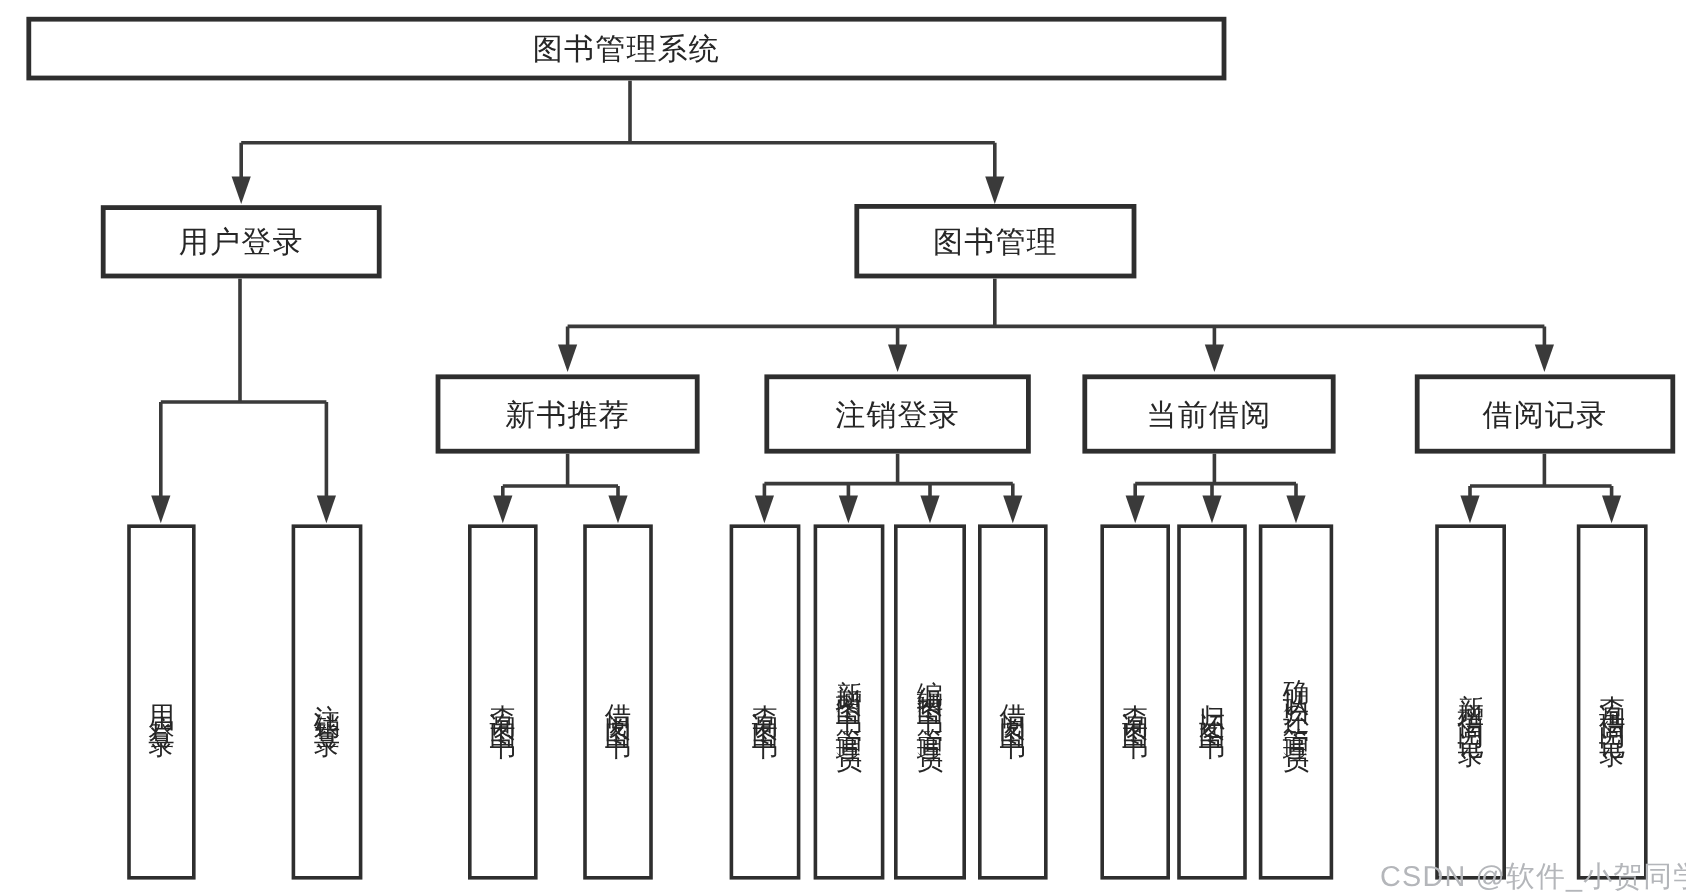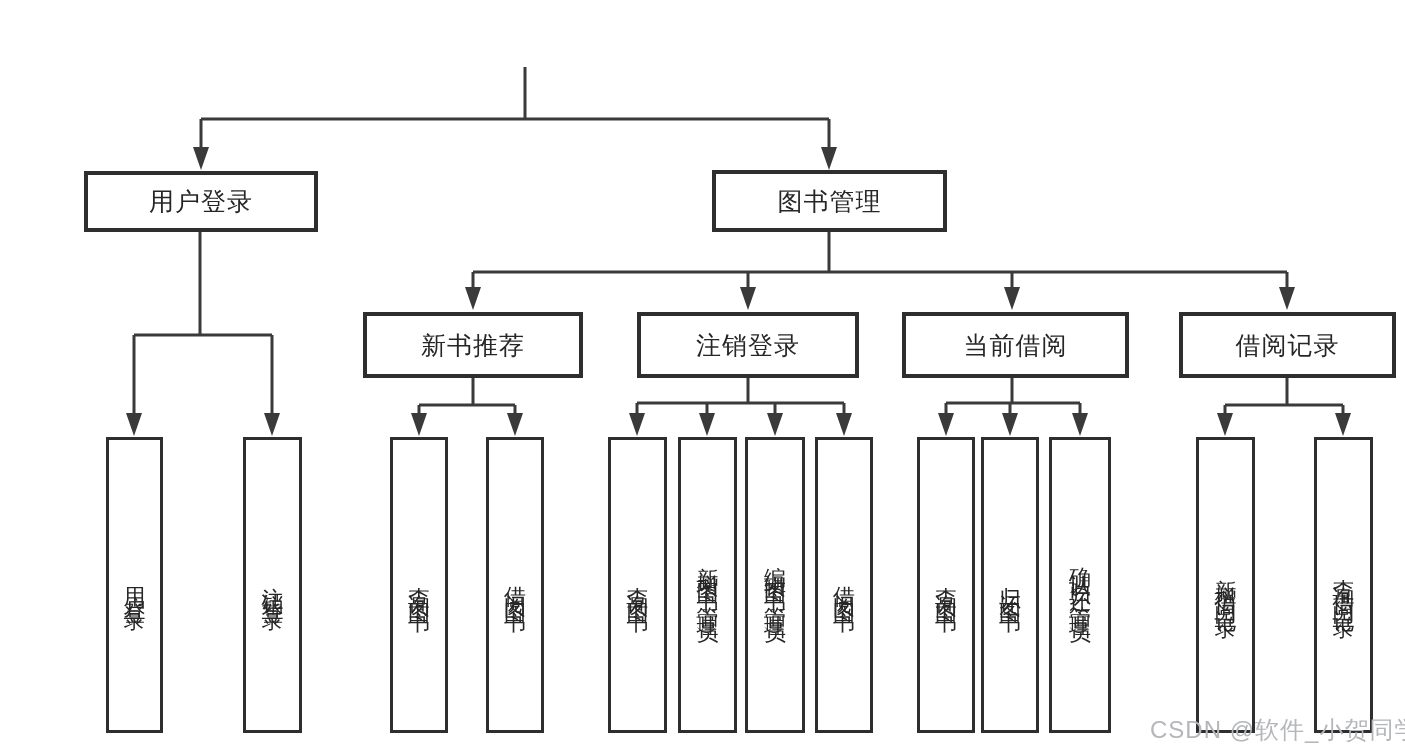--- a/index.html
+++ b/index.html
@@ -100,27 +100,28 @@
       <polygon points="775,436 767,413 783,413"></polygon>
       <polygon points="844,436 836,413 852,413"></polygon>
       <polygon points="946,436 938,413 954,413"></polygon>
       <polygon points="1010,436 1002,413 1018,413"></polygon>
       <polygon points="1080,436 1072,413 1088,413"></polygon>
       <polygon points="1225,436 1217,413 1233,413"></polygon>
       <polygon points="1343,436 1335,413 1351,413"></polygon>
     </g>
   </svg>
 
+  <div class="hbox" style="left:22px; top:14px; width:1000px; height:53px;">图书管理系统</div>
 
   <div class="hbox" style="left:84px; top:171px; width:234px; height:61px;">用户登录</div>
   <div class="hbox" style="left:363px; top:312px; width:220px; height:66px;">新书推荐</div>
 
   <div class="hbox" style="left:712px; top:170px; width:235px; height:62px;">图书管理</div>
   <div class="hbox" style="left:637px; top:312px; width:222px; height:66px;">注销登录</div>
-  <div class="hbox" style="left:902px; top:312px; width:227px; height:66px;">当前借阅</div>
+  <div class="hbox" style="left:902px; top:312px; width:211px; height:66px;">当前借阅</div>
   <div class="hbox" style="left:1179px; top:312px; width:217px; height:66px;">借阅记录</div>
 
   <div class="vbox" style="left:106px; width:57px;">
     <span>用户登录</span>
   </div>
   <div class="vbox" style="left:243px; width:59px;">
     <span>注销登录</span>
   </div>
 
   <div class="vbox" style="left:390px; width:58px;">

